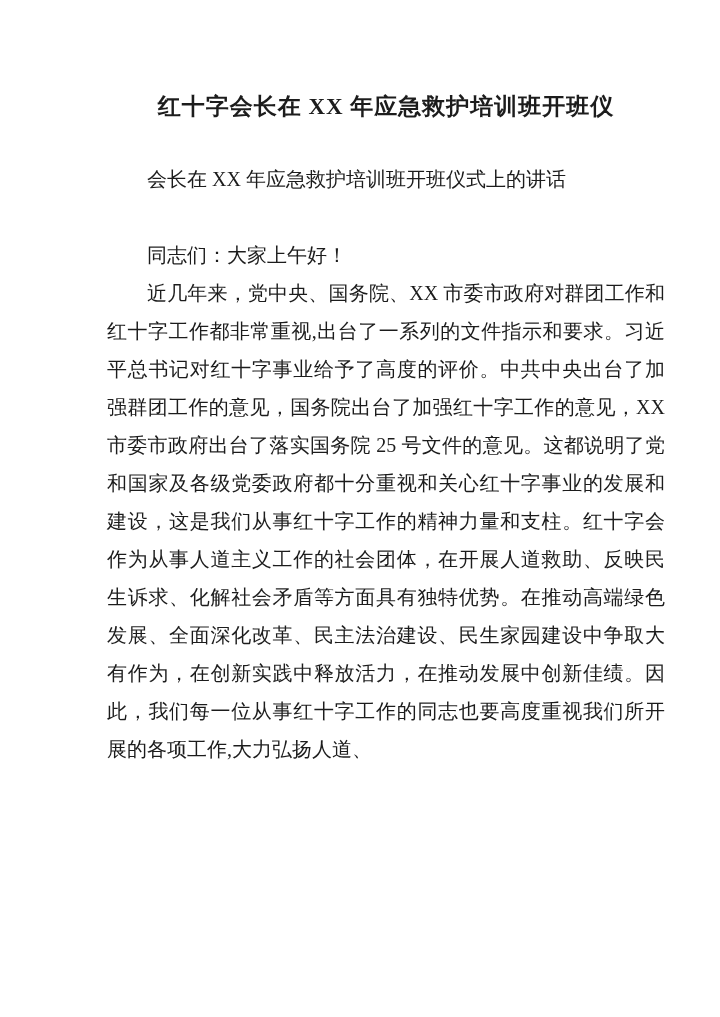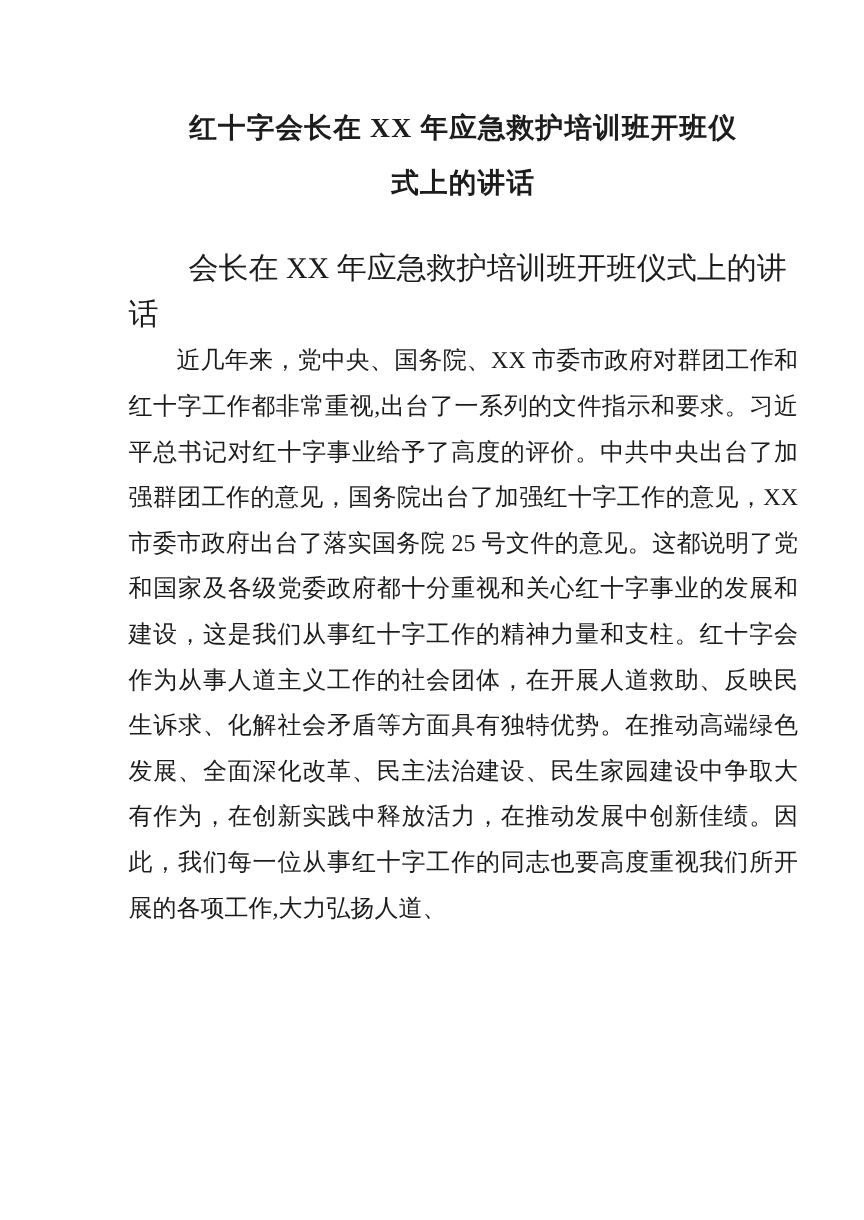--- a/index.html
+++ b/index.html
@@ -22,41 +22,42 @@
   .doc-title {
     margin: 0;
     font-size: 23px;
     line-height: 46px;
     font-weight: 700;
     text-align: center;
     letter-spacing: 1px;
   }
   .doc-subtitle {
     margin: 30px 0 0 0;
-    font-size: 25px;
+    font-size: 20px;
     line-height: 38px;
     text-indent: 2em;
   }
   .para {
     margin: 0;
     font-size: 20px;
     line-height: 38px;
     text-indent: 2em;
     text-align: justify;
     text-justify: inter-ideograph;
   }
   .greeting {
     margin-top: 38px;
     text-align: left;
   }
 </style>
 </head>
 <body>
 
 <div class="page">
-  <h1 class="doc-title"><span>红十字会长在 XX 年应急救护培训班开班仪</span><br><span>式上的讲话</span></h1>
+  <h1 class="doc-title"><span>红十字会长在 XX 年应急救护培训班开班仪</span><br></h1>
 
   <p class="doc-subtitle">会长在 XX 年应急救护培训班开班仪式上的讲话</p>
 
+  <p class="para greeting">同志们：大家上午好！</p>
 
 
   <p class="para">近几年来，党中央、国务院、XX 市委市政府对群团工作和红十字工作都非常重视,出台了一系列的文件指示和要求。习近平总书记对红十字事业给予了高度的评价。中共中央出台了加强群团工作的意见，国务院出台了加强红十字工作的意见，XX 市委市政府出台了落实国务院 25 号文件的意见。这都说明了党和国家及各级党委政府都十分重视和关心红十字事业的发展和建设，这是我们从事红十字工作的精神力量和支柱。红十字会作为从事人道主义工作的社会团体，在开展人道救助、反映民生诉求、化解社会矛盾等方面具有独特优势。在推动高端绿色发展、全面深化改革、民主法治建设、民生家园建设中争取大有作为，在创新实践中释放活力，在推动发展中创新佳绩。因此，我们每一位从事红十字工作的同志也要高度重视我们所开展的各项工作,大力弘扬人道、</p>
 </div>
 
 </body></html>

